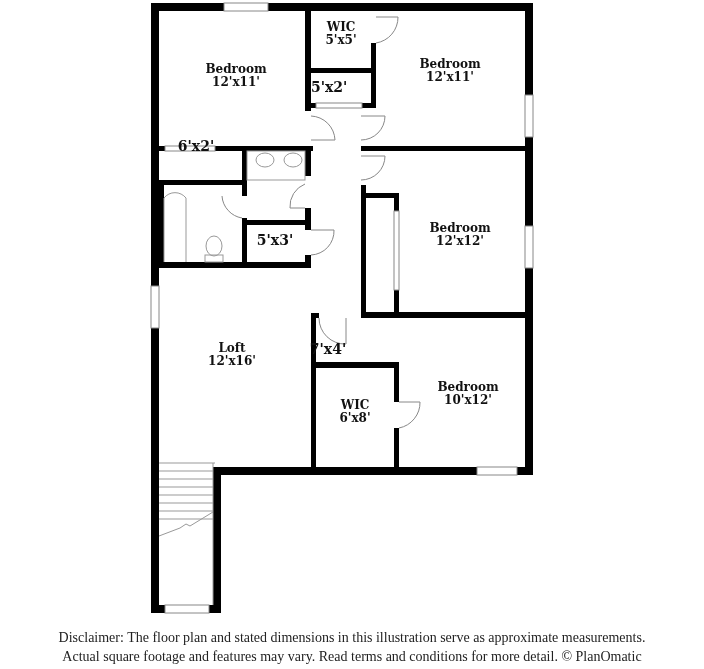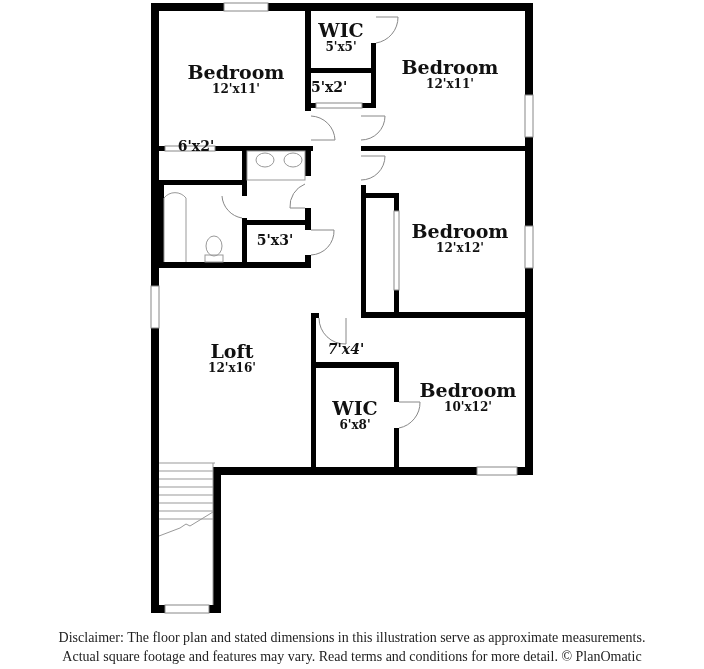--- a/index.html
+++ b/index.html
@@ -1,19 +1,19 @@
 <!DOCTYPE html>
 <html><head>
 <meta charset="utf-8">
 <style>
   html, body { margin:0; padding:0; background:#ffffff; }
   body { width:704px; height:669px; position:relative; overflow:hidden; font-family:"DejaVu Serif", serif; }
   #plan { position:absolute; left:0; top:0; }
   .lbl { position:absolute; text-align:center; font-family:"DejaVu Serif", serif; font-weight:bold; color:#111; line-height:1.05; }
-  .lbl .n { display:block; font-size:19px; }
+  .lbl .n { display:block; font-size:12px; }
   .lbl .d { display:block; font-size:12px; }
   .lbl.small .d { font-size:14px; }
   #disclaimer { position:absolute; left:0; width:704px; top:628px; text-align:center; font-family:"Liberation Serif", serif; font-size:14px; color:#222; line-height:19px; }
 </style>
 </head>
 <body>
 
 <svg id="plan" width="704" height="620" viewBox="0 0 704 620">
   <g fill="#000">
 
@@ -126,21 +126,21 @@
   <span class="d">5'x3'</span>
 </div>
 <div class="lbl" style="left:410px;top:222px;width:100px;">
   <span class="n">Bedroom</span>
   <span class="d">12'x12'</span>
 </div>
 <div class="lbl" style="left:182px;top:342px;width:100px;">
   <span class="n">Loft</span>
   <span class="d">12'x16'</span>
 </div>
-<div class="lbl small" style="left:316px;top:342px;width:60px;font-style:italic;">
+<div class="lbl small" style="left:298px;top:342px;width:60px;">
   <span class="d">7'x4'</span>
 </div>
 <div class="lbl" style="left:316px;top:399px;width:78px;">
   <span class="n">WIC</span>
   <span class="d">6'x8'</span>
 </div>
 <div class="lbl" style="left:418px;top:381px;width:100px;">
   <span class="n">Bedroom</span>
   <span class="d">10'x12'</span>
 </div>

